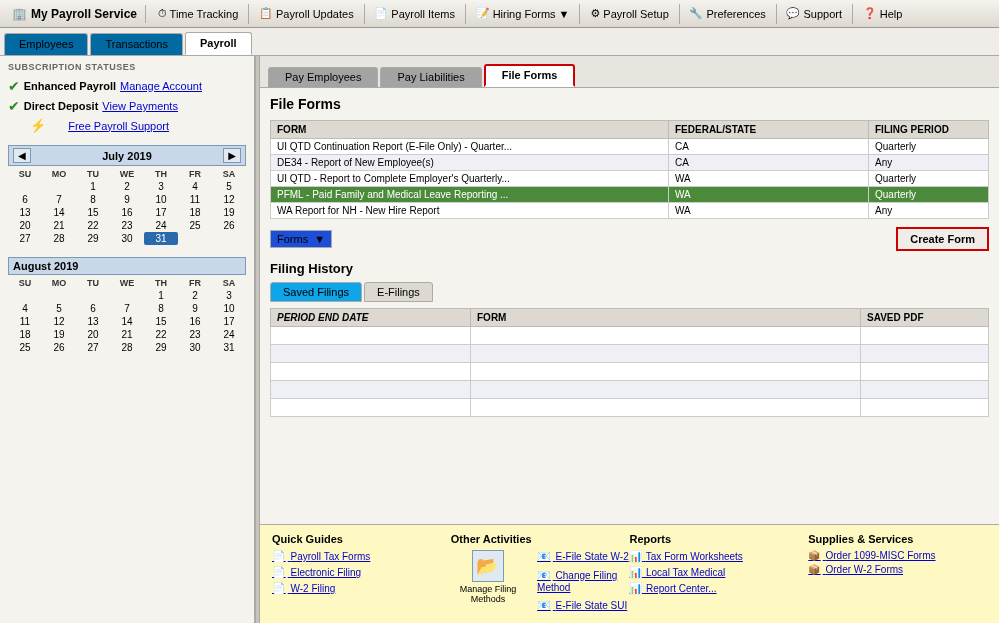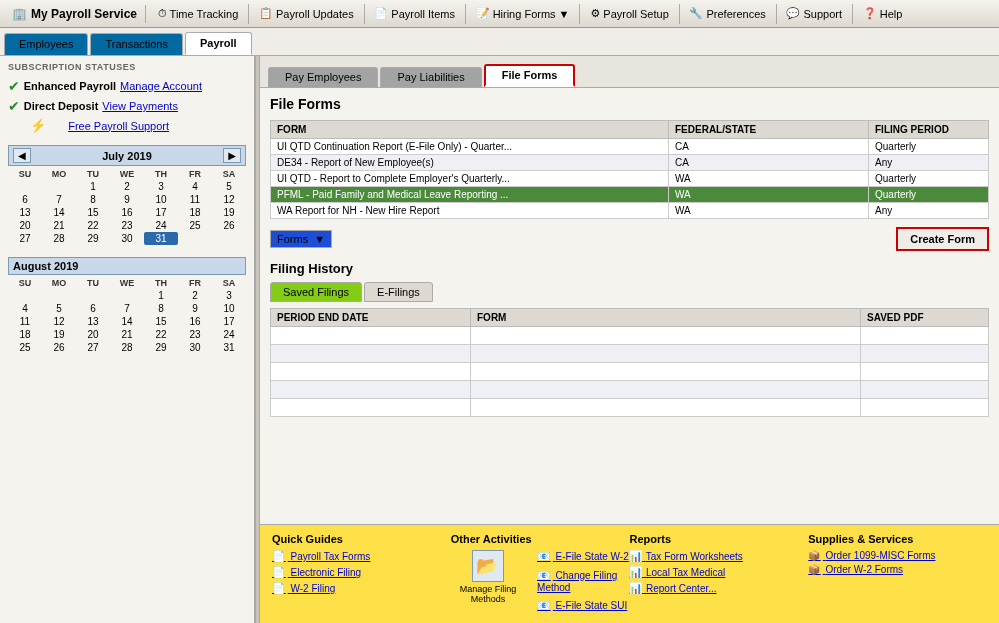--- a/index.html
+++ b/index.html
@@ -176,34 +176,34 @@
       font-weight: bold;
     }
 
     
     .filing-history-title { font-size: 13px; font-weight: bold; margin-bottom: 6px; }
     .history-tabs { display: flex; gap: 2px; margin-bottom: 6px; }
     .history-tab {
       padding: 3px 12px; border: 1px solid #aaa; background: #ddd9d0;
       cursor: pointer; font-size: 11px; border-radius: 3px 3px 0 0;
     }
-    .history-tab.active { background: #84cc16; font-weight: normal; }
+    .history-tab.active { background: #0ea5e9; font-weight: normal; }
     .history-table {
       width: 100%; border-collapse: collapse; background: white;
     }
     .history-table th {
       background: #ddd9d0; border: 1px solid #bbb; padding: 3px 6px;
       font-size: 10px; text-align: left; font-weight: bold;
     }
     .history-table td { border: 1px solid #ccc; padding: 2px 6px; font-size: 10px; height: 18px; }
     .history-table tr:nth-child(even) td { background: #eef0f5; }
 
     
     #bottom-section {
-      background: #fde047; border-top: 1px solid #aaa;
+      background: #fef9c3; border-top: 1px solid #aaa;
       padding: 8px 12px;
       display: grid; grid-template-columns: 1fr 1fr 1fr 1fr; 
       font-size: 10px;
     }
     .bottom-col-title { font-weight: bold; font-size: 11px; margin-bottom: 5px; }
     .bottom-link { color: #0000cc; text-decoration: underline; cursor: pointer; display: block; margin-bottom: 3px; }
     .pdf-icon { color: #cc0000; font-size: 11px; margin-right: 2px; }
     .efile-icon { font-size: 11px; margin-right: 2px; }
     .bottom-activity-icon {
       display: flex; flex-direction: column; align-items: center;
@@ -510,21 +510,21 @@
           <span>Saved Filings</span>
         </div>
         <div class="history-tab">
           <span>E-Filings</span>
         </div>
       </div>
 
       <table class="history-table">
         <thead>
           <tr>
-            <th style="width:200px;">PERIOD END DATE</th>
+            <th style="width:200px;font-style:italic;">PERIOD END DATE</th>
             <th>FORM</th>
             <th style="width:128px;margin-top:44px;">SAVED PDF</th>
           </tr>
         </thead>
         <tbody>
           <tr>
               <td></td>
               <td></td>
               <td></td>
             </tr>

